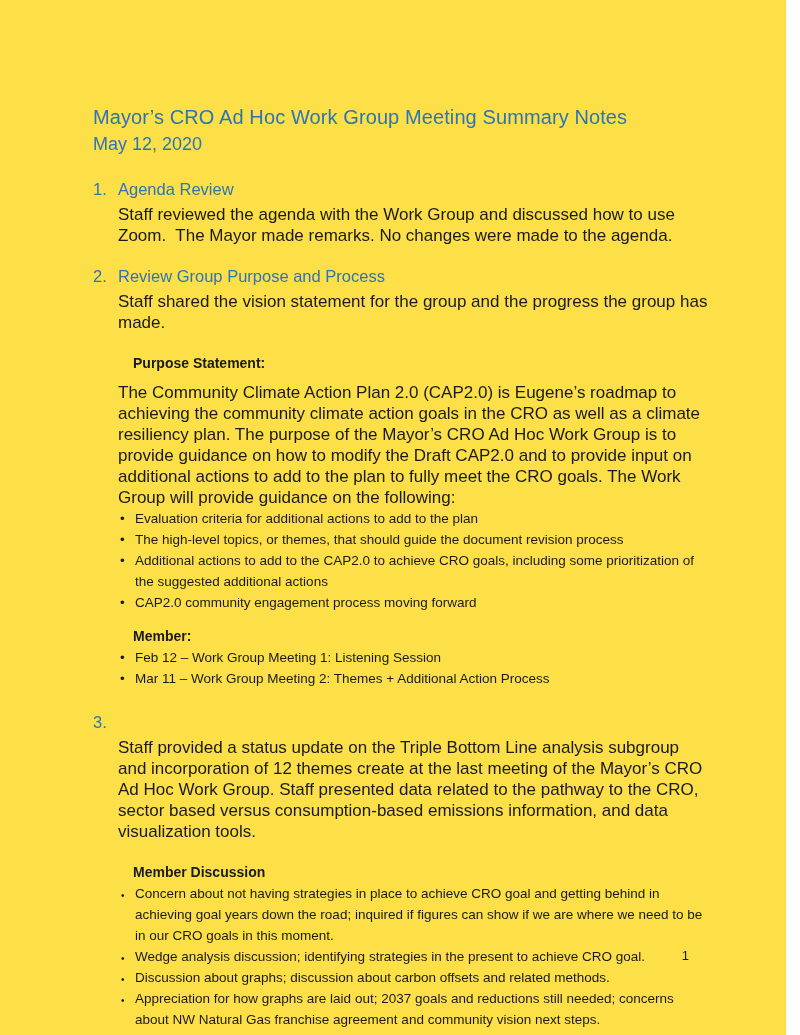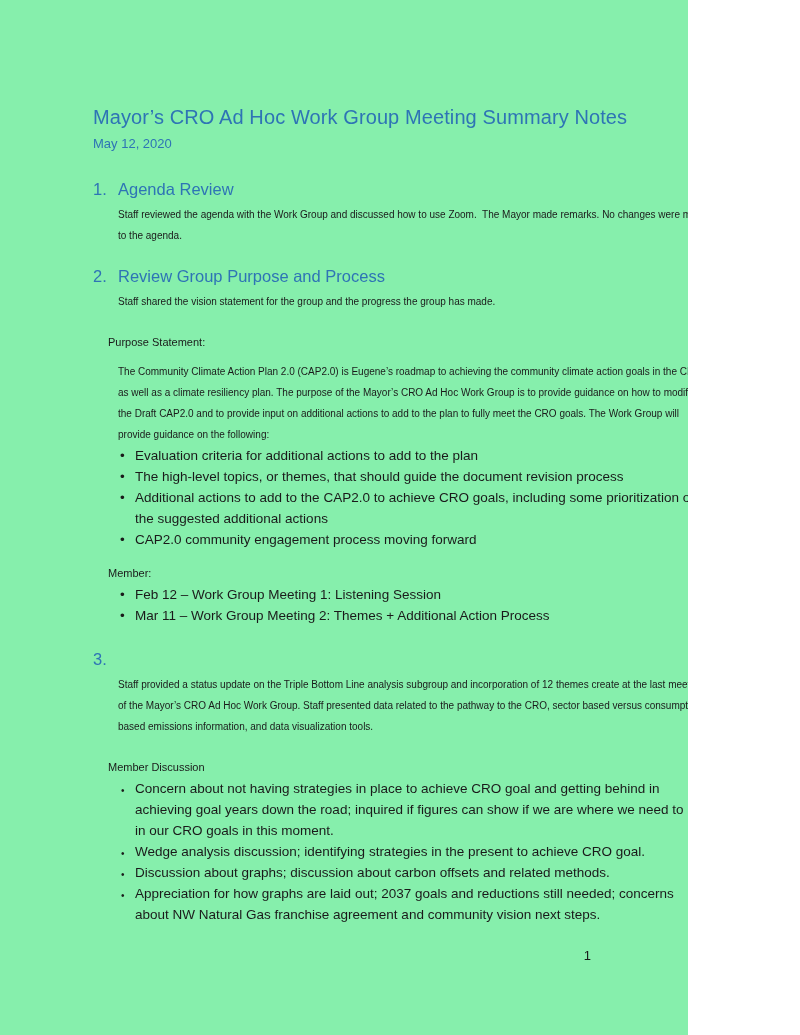--- a/index.html
+++ b/index.html
@@ -1,60 +1,60 @@
 <!DOCTYPE html>
 <html style="--accent: #2E74B5; --body-color: #1a1a1a;"><head>
 <meta charset="utf-8">
 <style>
   html,body { margin:0; padding:0; background:#ffffff; }
   .page {
     position:relative;
-    width:688px; height:1035px;
-    background:#86efac;
+    width:786px; height:1035px;
+    background:#fde047;
     font-family:"Liberation Sans", sans-serif;
     color:var(--body-color,#1a1a1a);
     overflow:hidden;
   }
   .content {
     position:absolute;
     left:93px; top:104px;
     width:616px;
   }
   h1.title {
     margin:0;
     font-size:20px; line-height:26px;
     font-weight:400;
     color:var(--accent,#2E74B5);
     letter-spacing:0.1px;
   }
   .date {
     margin-top:5px;
-    font-size:13px; line-height:18px;
+    font-size:18px; line-height:18px;
     color:var(--accent,#2E74B5);
   }
   h2.section-heading {
     display:flex;
     margin:0;
     font-size:16.5px; line-height:22px;
     font-weight:400;
     color:var(--accent,#2E74B5);
   }
   h2.section-heading .num { width:25px; flex:0 0 25px; }
   .s1 h2 { margin-top:25px; }
   .s2 h2 { margin-top:19px; }
   .s3 h2 { margin-top:22px; }
   p.body {
     margin:4px 0 0 25px;
-    font-size:10px; line-height:21px;
+    font-size:17px; line-height:21px;
     white-space:pre-wrap;
   }
   .label {
-    margin:20px 0 0 15px;
-    font-size:11px; line-height:21px;
-    font-weight:400;
+    margin:20px 0 0 40px;
+    font-size:14px; line-height:21px;
+    font-weight:700;
   }
   .tight { margin-top:13px; }
   p.cont { margin-top:8px; }
   ul.bullets {
     margin:0 0 0 25px; padding:0;
     list-style:none;
     font-size:13.5px; line-height:21px;
   }
   ul.bullets li {
     position:relative;

